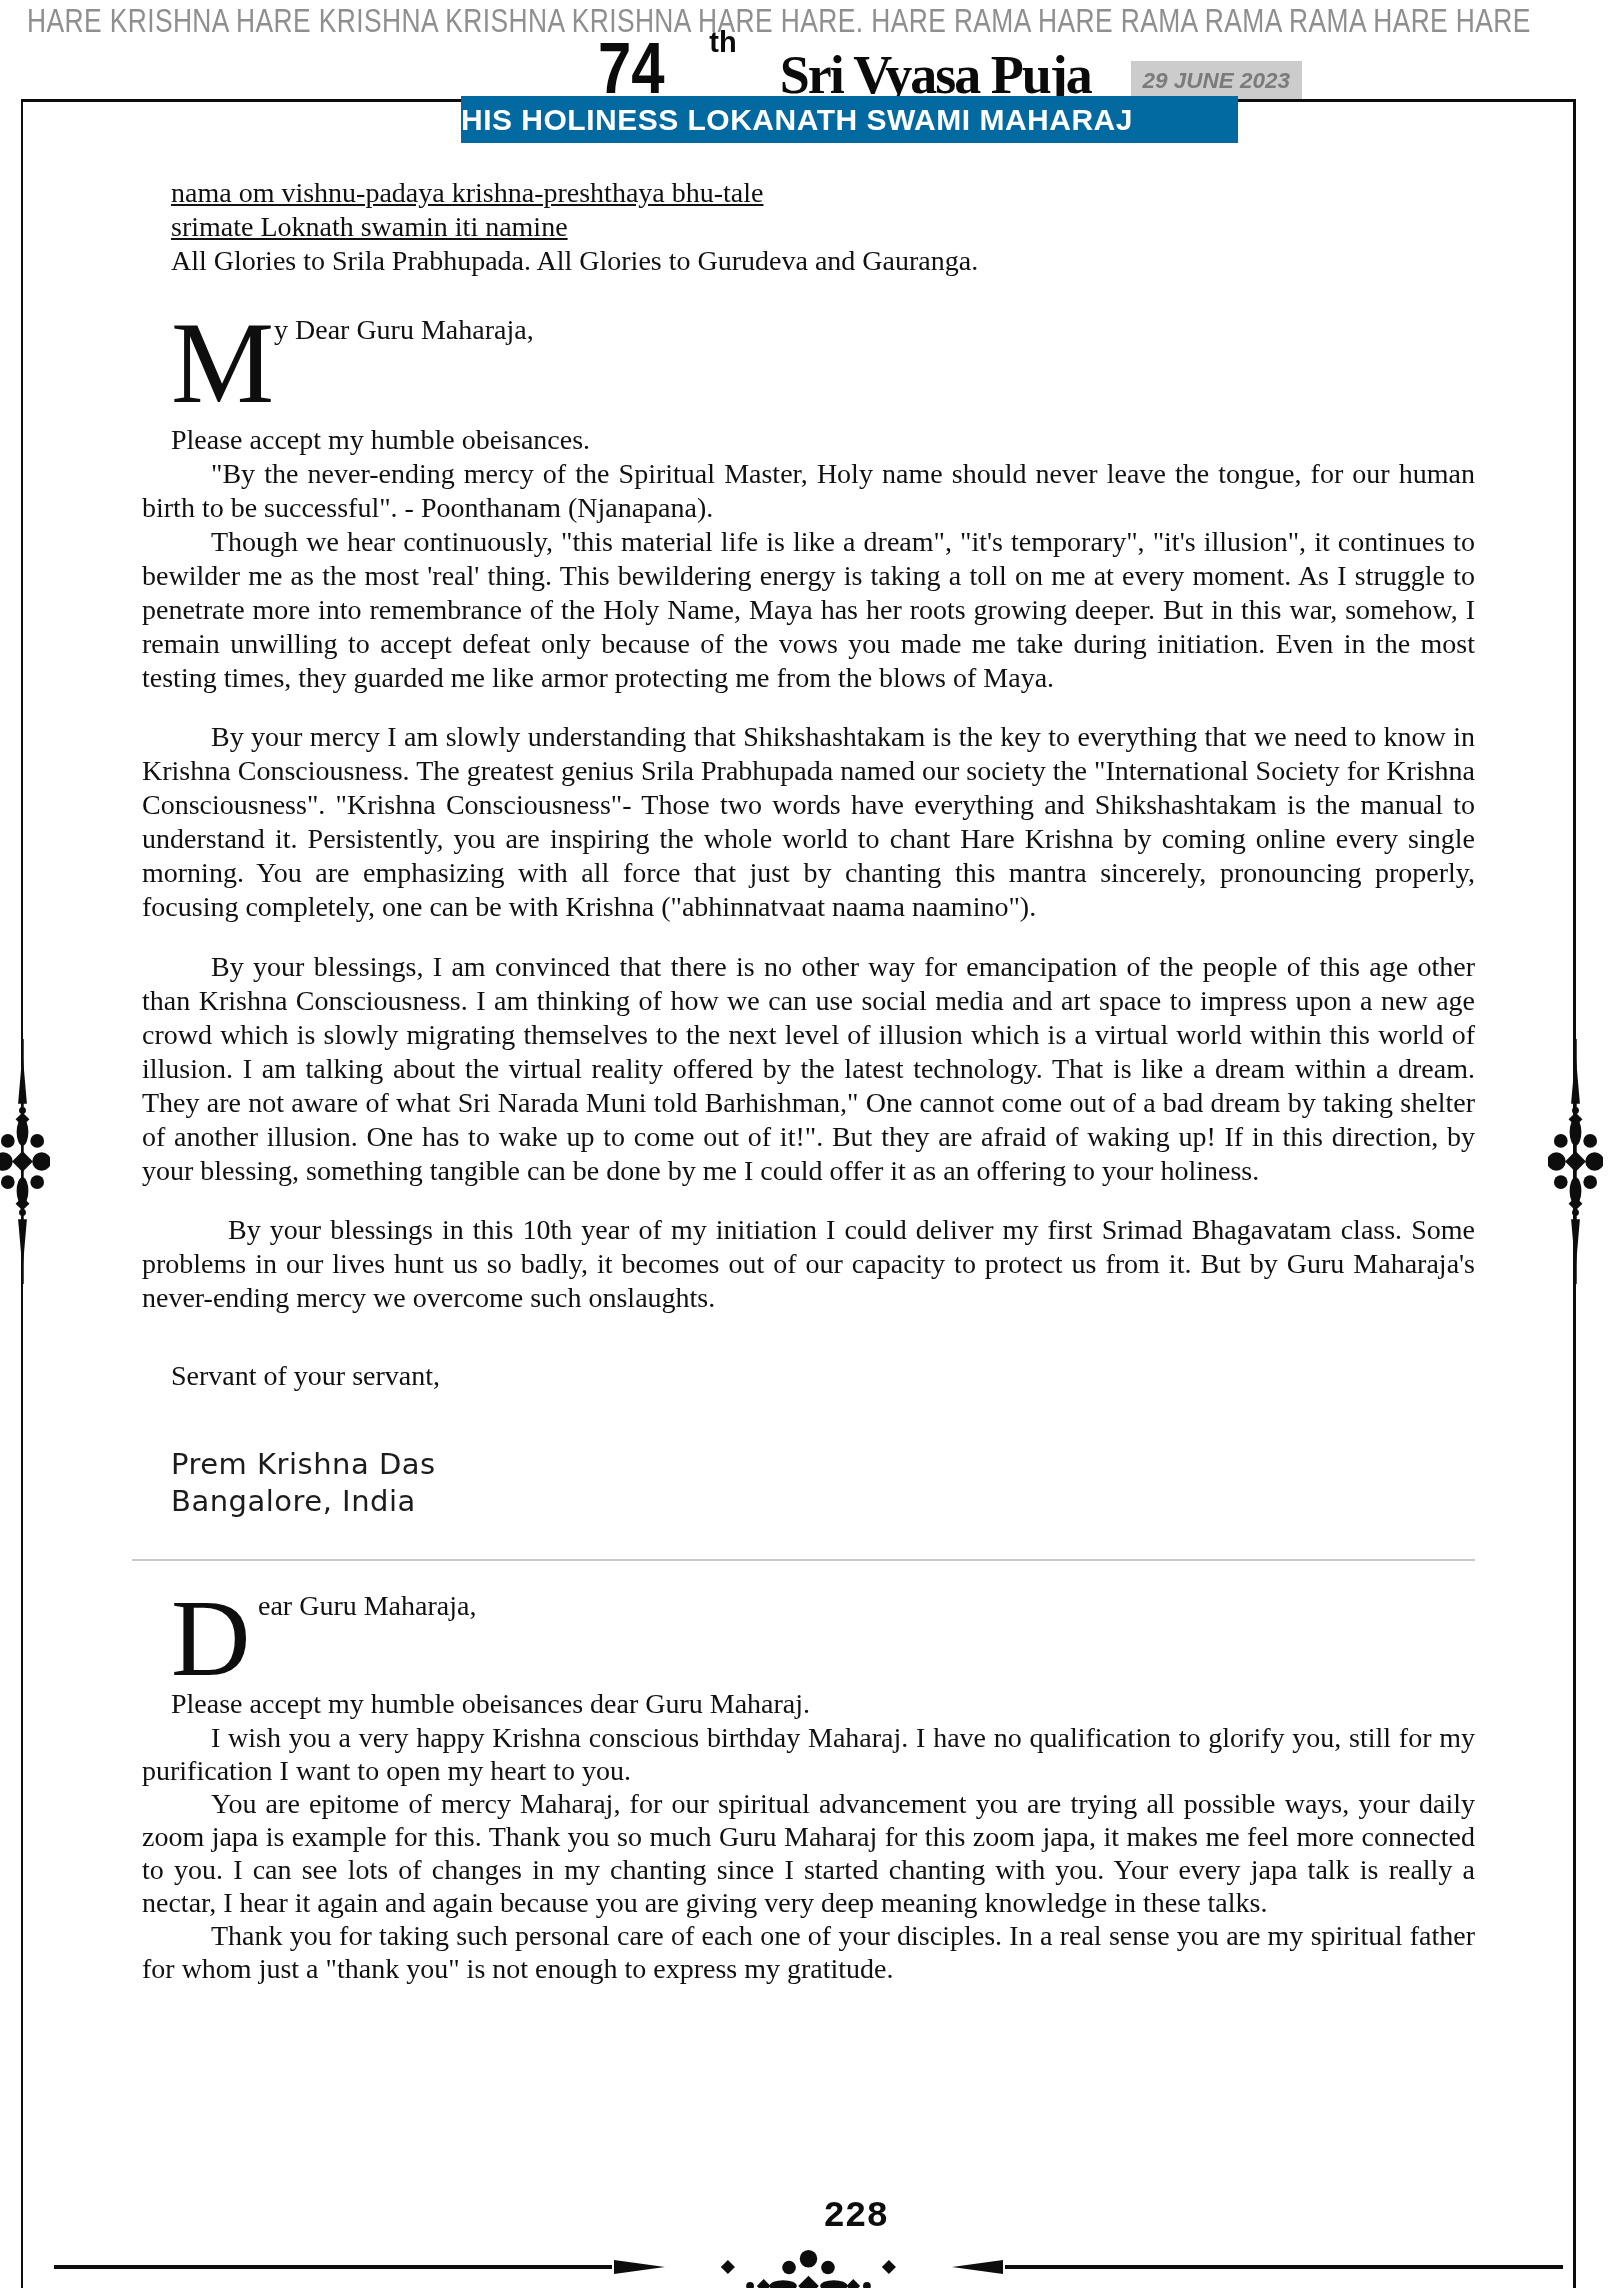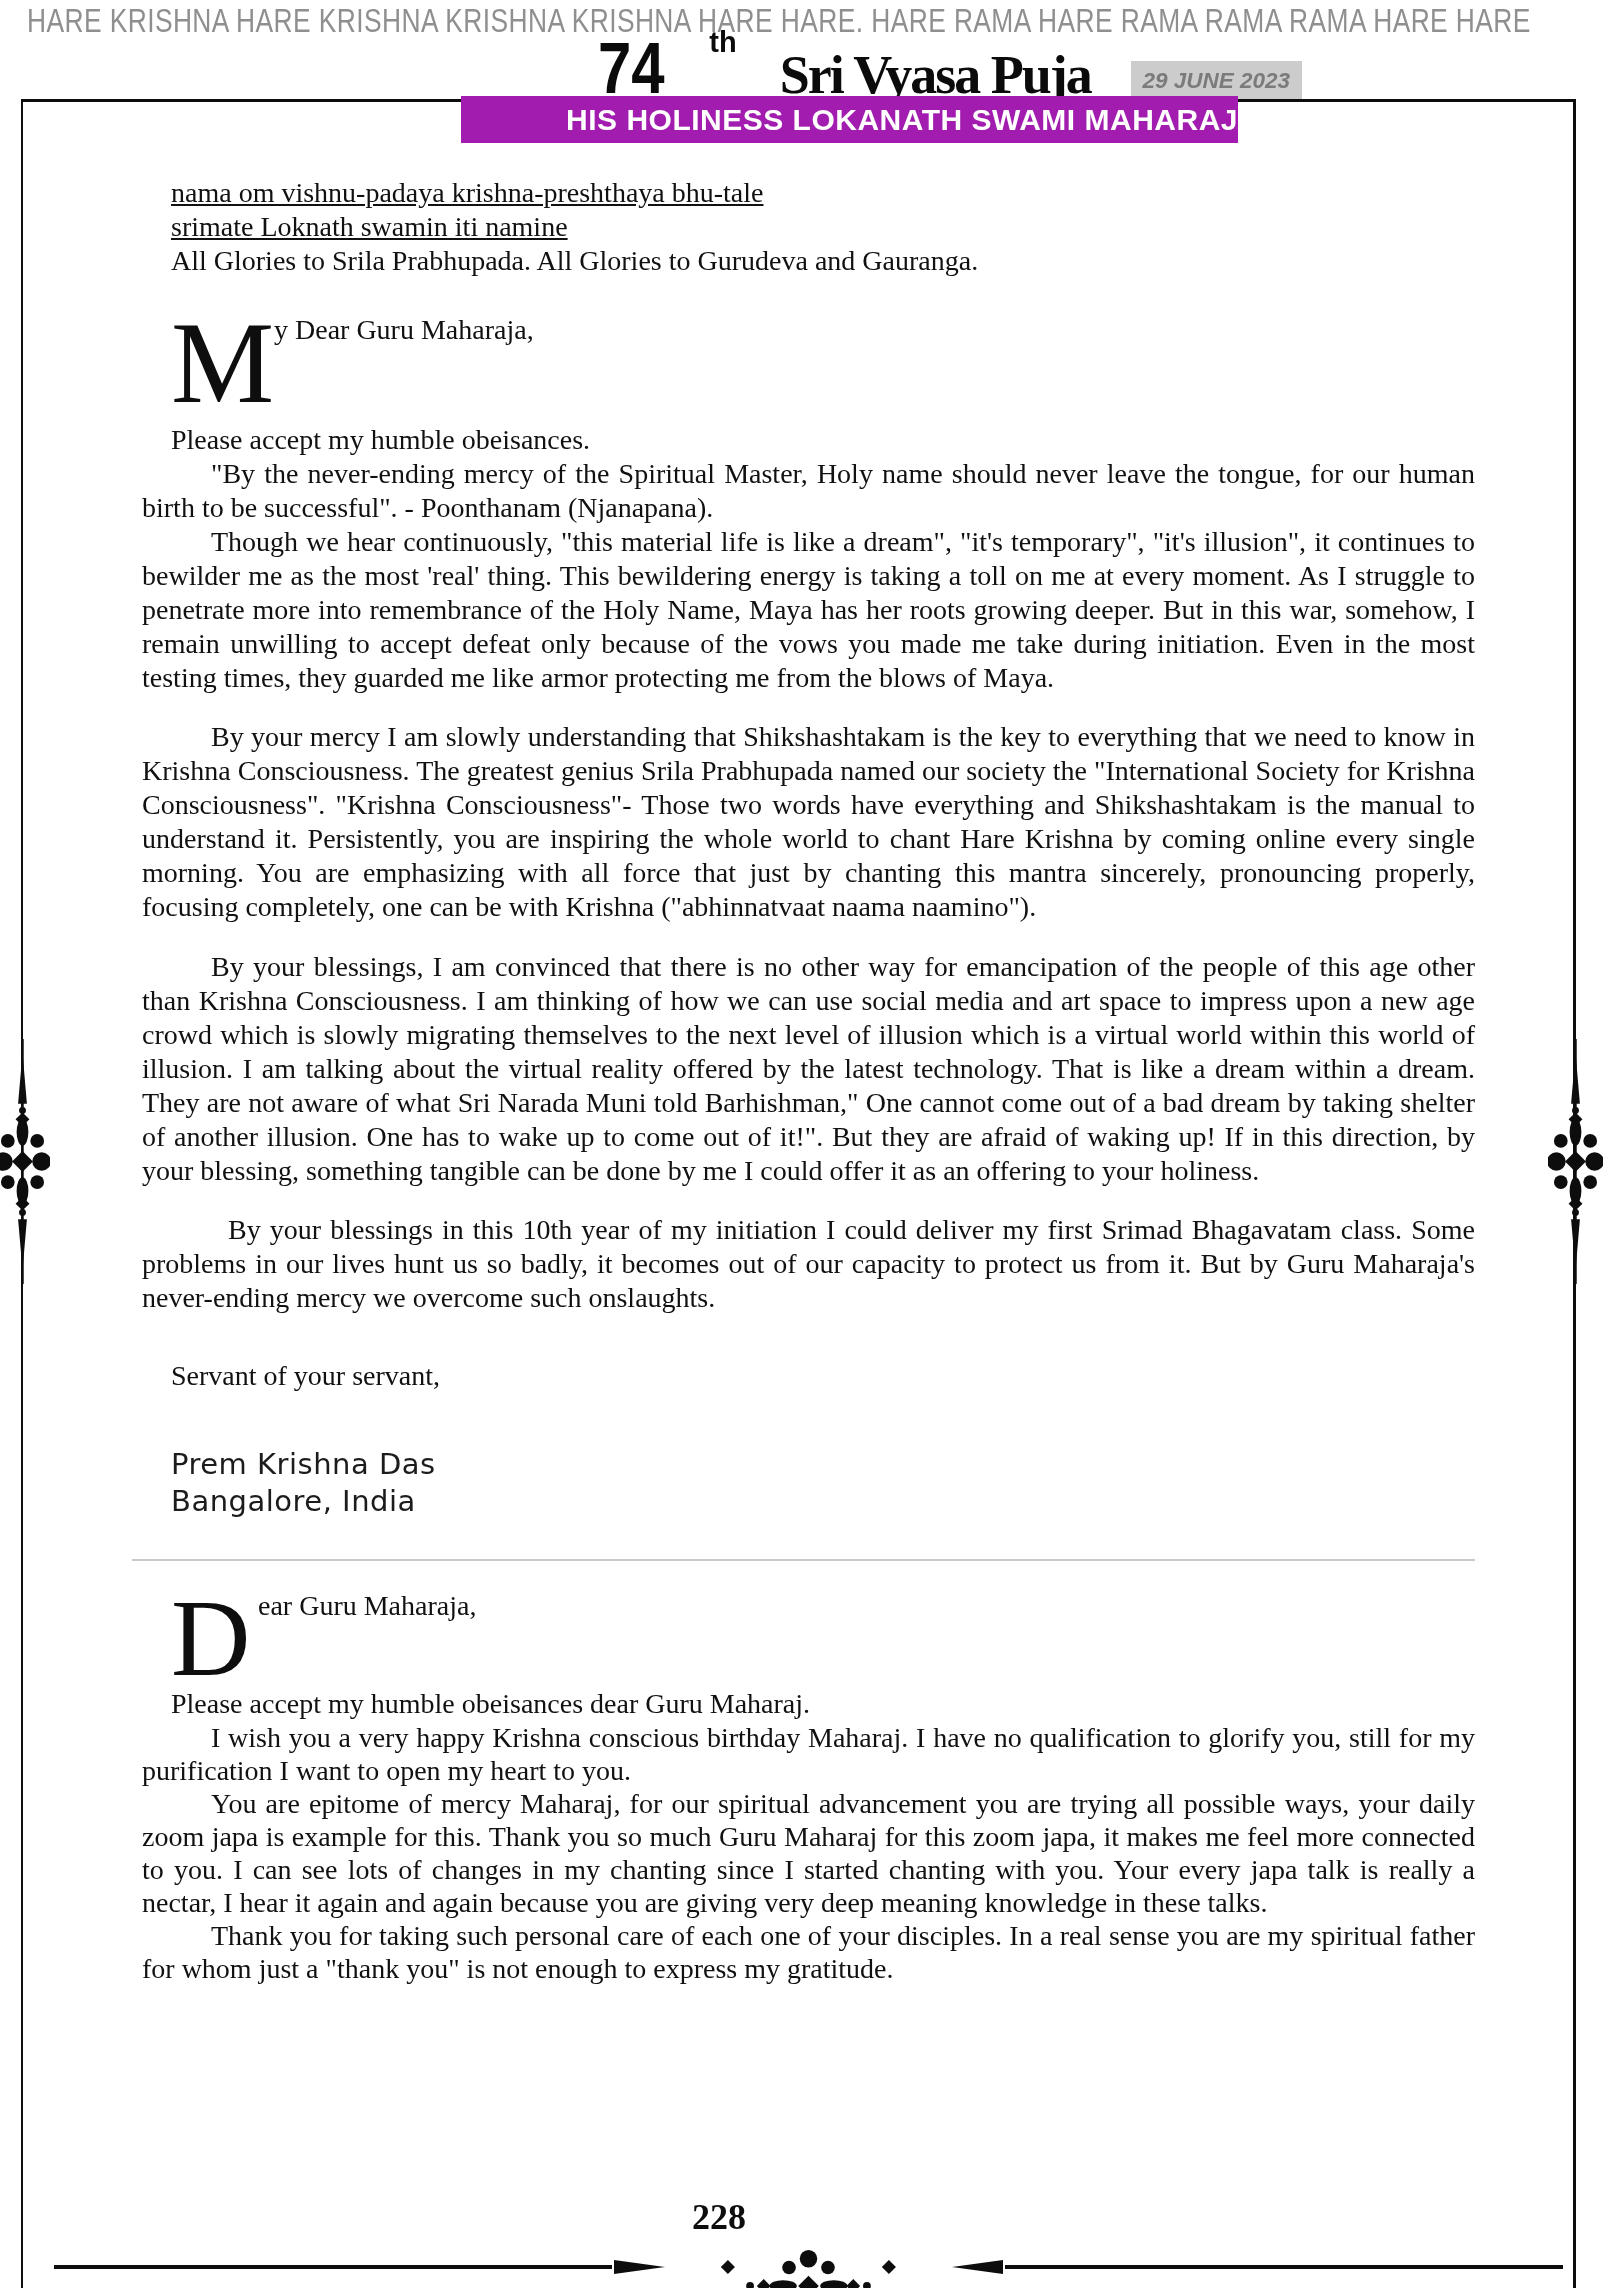--- a/index.html
+++ b/index.html
@@ -46,23 +46,23 @@
     font-family:"Liberation Sans", sans-serif;font-weight:bold;
     font-size:22.5px;color:#7b7b7b;background:#cccccc;
     padding:6.9px 11.8px 5.9px 11.8px;margin-left:3.9px;margin-bottom:0px;font-style:italic;
   }
   
   .border-top{position:absolute;left:20.6px;top:99px;width:1555px;height:2.9px;background:#0d0d0d;}
   .border-left{position:absolute;left:20.6px;top:99px;width:2.9px;height:2190px;background:#0d0d0d;}
   .border-right{position:absolute;left:1573px;top:99px;width:2.9px;height:2190px;background:#0d0d0d;}
   .banner{
     position:absolute;left:461px;top:96px;width:777px;height:47px;
-    background:#a21caf;color:#ffffff;
+    background:#0369a1;color:#ffffff;
     font-family:"Liberation Sans", sans-serif;font-weight:bold;font-size:30px;
-    display:flex;align-items:center;justify-content:flex-end;letter-spacing:0.5px;
+    display:flex;align-items:center;justify-content:flex-start;letter-spacing:0.5px;
   }
   
   .content{
     position:absolute;left:142px;top:176px;width:1333px;
     font-size:28px;line-height:34px;
   }
   .inset{padding-left:29px;}
   .invocation div{line-height:34px;text-decoration:underline;}
   .glories{}
   .dropcap-block{position:relative;height:106px;margin-top:35px;}
@@ -87,22 +87,22 @@
     font-family:"DejaVu Sans", sans-serif;
     font-size:29px;line-height:37px;color:#1c1c1c;letter-spacing:0.5px;
   }
   .divider{
     margin-top:39px;margin-left:-9.8px;height:2px;background:#c9c9c9;border:none;width:1343px;
   }
   .letter2-block{margin-top:0;}
   
   .page-number{
     position:absolute;left:692px;top:2196px;width:196px;
-    text-align:left;
-    font-family:Liberation Serif, serif;font-weight:bold;font-size:36px;color:#0d0d0d;
+    text-align:right;
+    font-family:Liberation Mono, monospace;font-weight:bold;font-size:36px;color:#0d0d0d;
   }
   .bottom-rule{
     position:absolute;left:0;top:2245px;width:1617px;height:44px;
     display:flex;align-items:center;justify-content:center;
   }
   .rule-line{flex:1;height:3.9px;background:#0d0d0d;}
   .rule-line.edge-l{margin-left:54px;}
   .rule-line.edge-r{margin-right:54px;}
   .rule-arrow-l{width:51px;height:0;border-top:7.8px solid transparent;border-bottom:7.8px solid transparent;border-left:51px solid #0d0d0d;margin-left:2px;}
   .rule-arrow-r{width:51px;height:0;border-top:7.8px solid transparent;border-bottom:7.8px solid transparent;border-right:51px solid #0d0d0d;margin-right:2px;}

